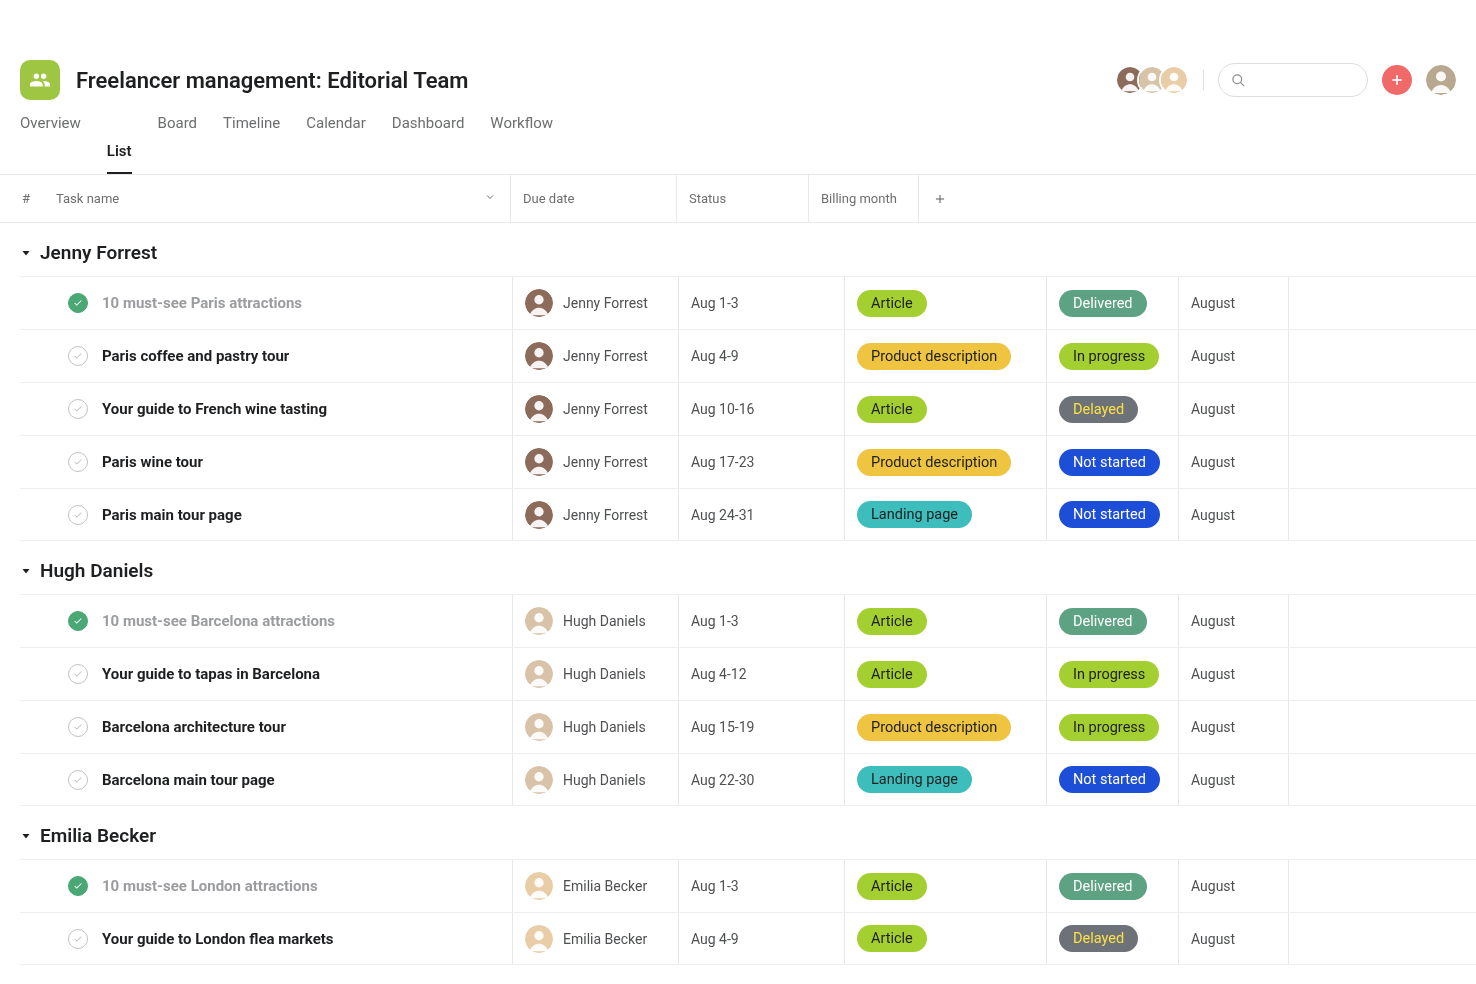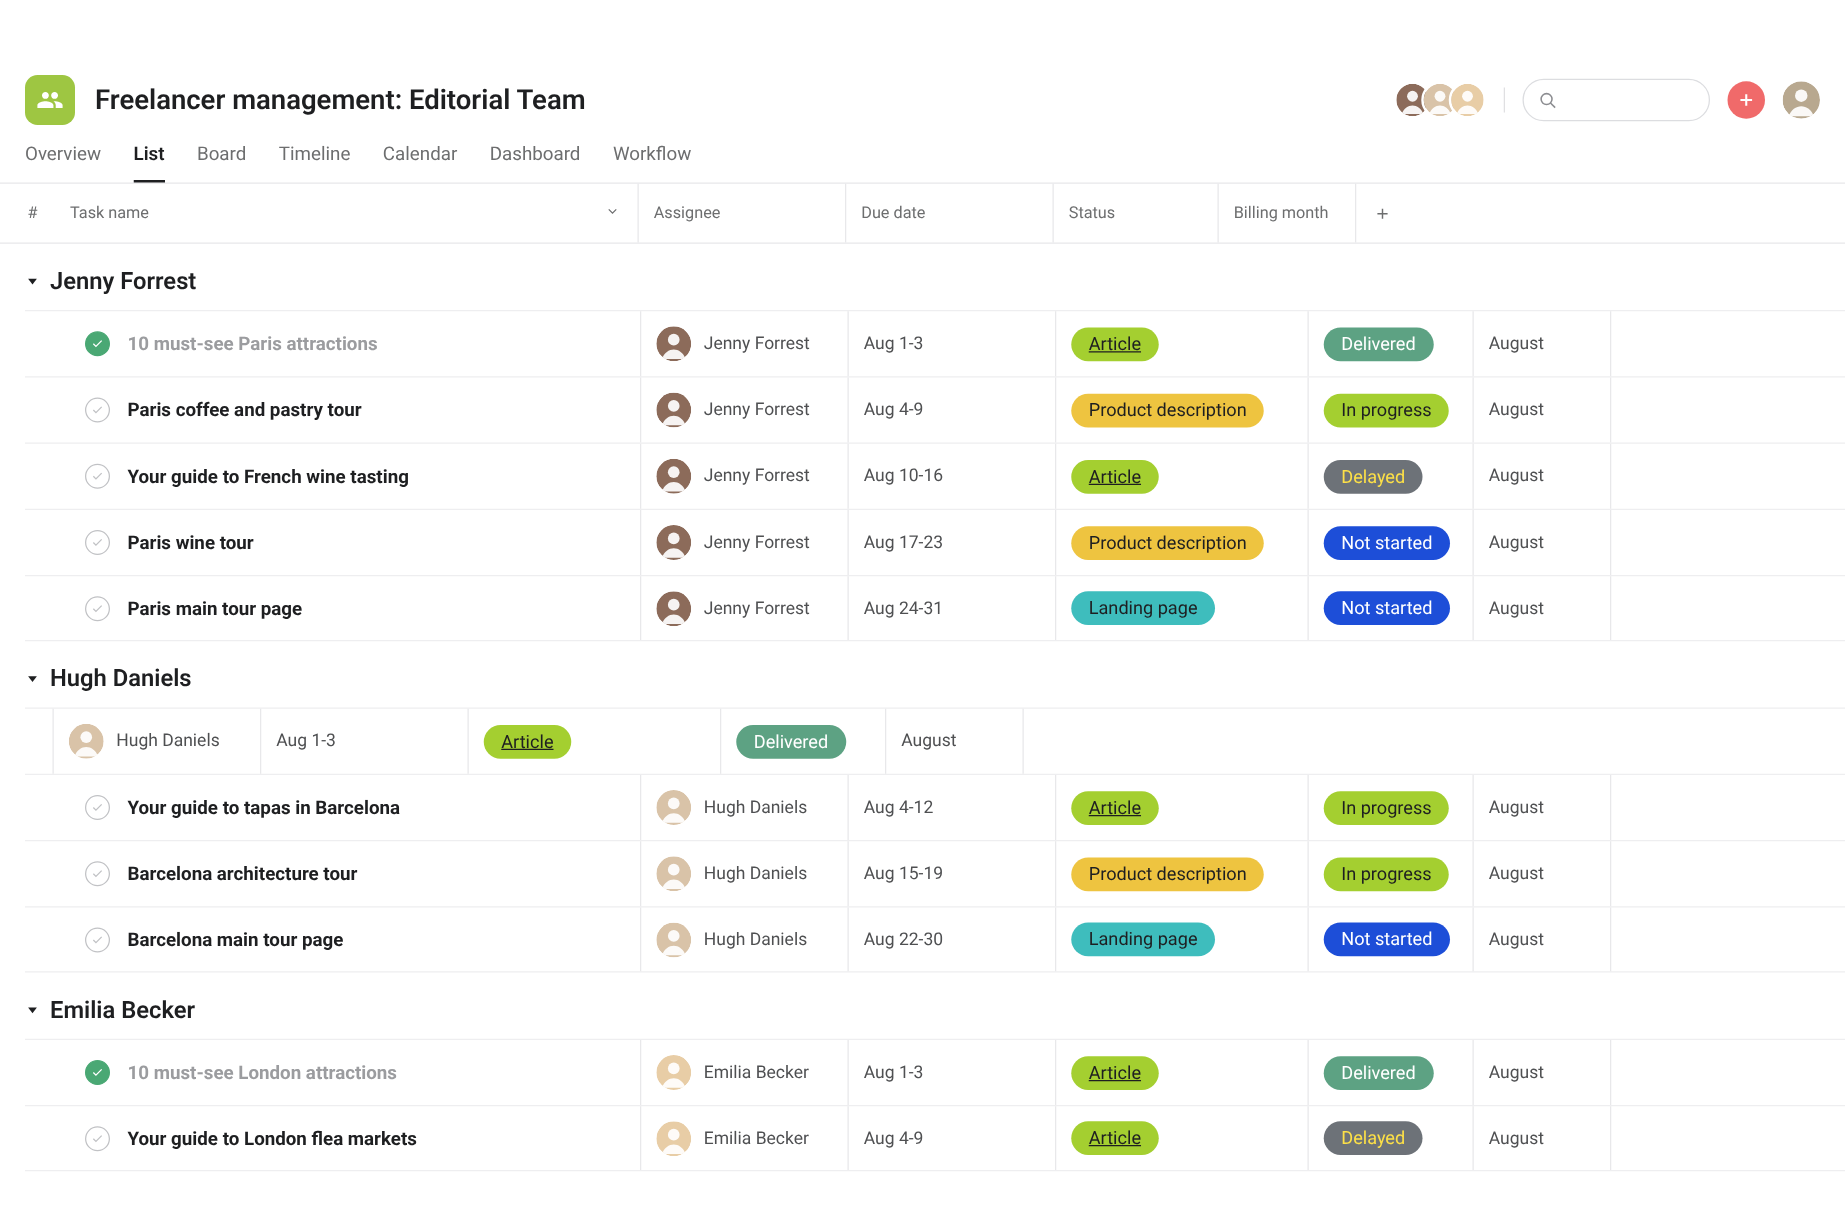--- a/index.html
+++ b/index.html
@@ -93,20 +93,21 @@
 .tab {
   font-size: 15px;
   color: #6d6e6f;
   padding-bottom: 12px;
   cursor: pointer;
 }
 .tab.active {
   color: #1e1f21;
   font-weight: 600;
   border-bottom: 2.5px solid #1e1f21;
+  margin-top: 28px;
 }
 .table-header {
   display: flex;
   align-items: center;
   border-bottom: 1px solid #e8e8ea;
   font-size: 13px;
   color: #6d6e6f;
   height: 48px;
 }
 .col-num { width: 40px; padding-left: 22px; }
@@ -176,21 +177,21 @@
   overflow: hidden;
 }
 .due-cell { color: #4f5052; font-size: 14px; }
 .pill {
   display: inline-block;
   padding: 5px 14px;
   border-radius: 14px;
   font-size: 14.5px;
   color: #1e1f21;
 }
-.pill-article { background: #a4cf30; text-decoration: underline; }
+.pill-article { background: #a4cf30; }
 .pill-product { background: #eec440; }
 .pill-landing { background: #3ebdbd; }
 .pill-delivered { background: #5da283; color: #fff; }
 .pill-inprogress { background: #a4cf30; }
 .pill-delayed { background: #6d7278; color: #fde047; }
 .pill-notstarted { background: #1d4ed8; color: #fff; }
 .billing-cell { color: #4f5052; font-size: 14px; }
 .section-rows { margin-left: 20px; }
 </style>
 </head>
@@ -261,21 +262,20 @@
   </div>
 
 <div class="table-header">
   <div class="col-num">#</div>
   <div class="col-task">
     <span>Task name</span>
     <svg class="chevron-down" viewBox="0 0 24 24" fill="none" stroke="#6d6e6f" stroke-width="2">
         <polyline points="6 9 12 15 18 9"></polyline>
       </svg>
   </div>
-  <div class="col-assignee">Assignee</div>
   <div class="col-due">Due date</div>
   <div class="col-status">Status</div>
   <div class="col-billing">Billing month</div>
   <div class="col-add">
     <svg viewBox="0 0 24 24" width="14" height="14" fill="none" stroke="#6d6e6f" stroke-width="2">
         <line x1="12" y1="5" x2="12" y2="19"></line>
         <line x1="5" y1="12" x2="19" y2="12"></line>
       </svg>
   </div>
 </div>
@@ -451,20 +451,28 @@
     </div>
     <div class="section-header">
       <svg class="collapse-icon" viewBox="0 0 24 24" fill="#1e1f21">
         <polygon points="5 8 19 8 12 17"></polygon>
       </svg>
       <span>Hugh Daniels</span>
     </div>
     <div class="section-rows">
       <div class="row">
       <div class="col-num" style="width:20px"></div>
+      <div class="col-task">
+        <span class="check done">
+          <svg viewBox="0 0 24 24">
+              <polyline points="4 12 9 17 20 6"></polyline>
+            </svg>
+        </span>
+        <span class="done-text">10 must-see Barcelona attractions</span>
+      </div>
       <div class="col-assignee">
         <div class="assignee-cell">
           <span class="cell-avatar">
               <svg viewBox="0 0 30 30" width="100%" height="100%">
                 <circle cx="15" cy="15" r="15" fill="#d9c3a8"></circle>
                 <circle cx="15" cy="11.5" r="5" fill="#fff" opacity="0.92"></circle>
                 <path d="M5 28c1.6-5.2 6-8 10-8s8.4 2.8 10 8" fill="#fff" opacity="0.92"></path>
               </svg>
             </span>
           <span>Hugh Daniels</span>

